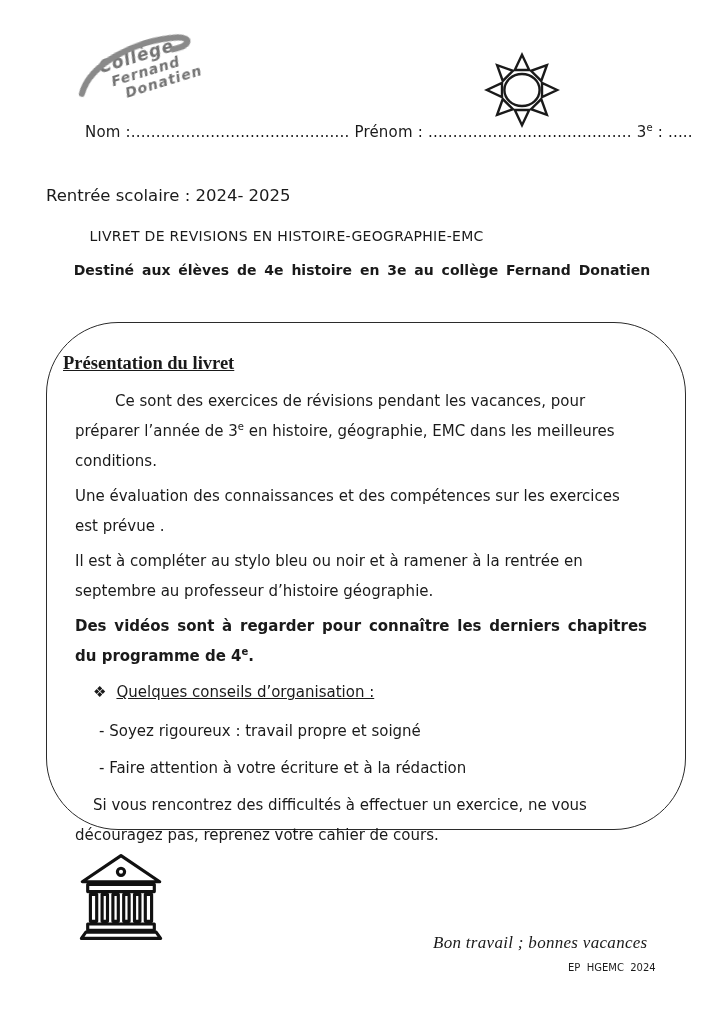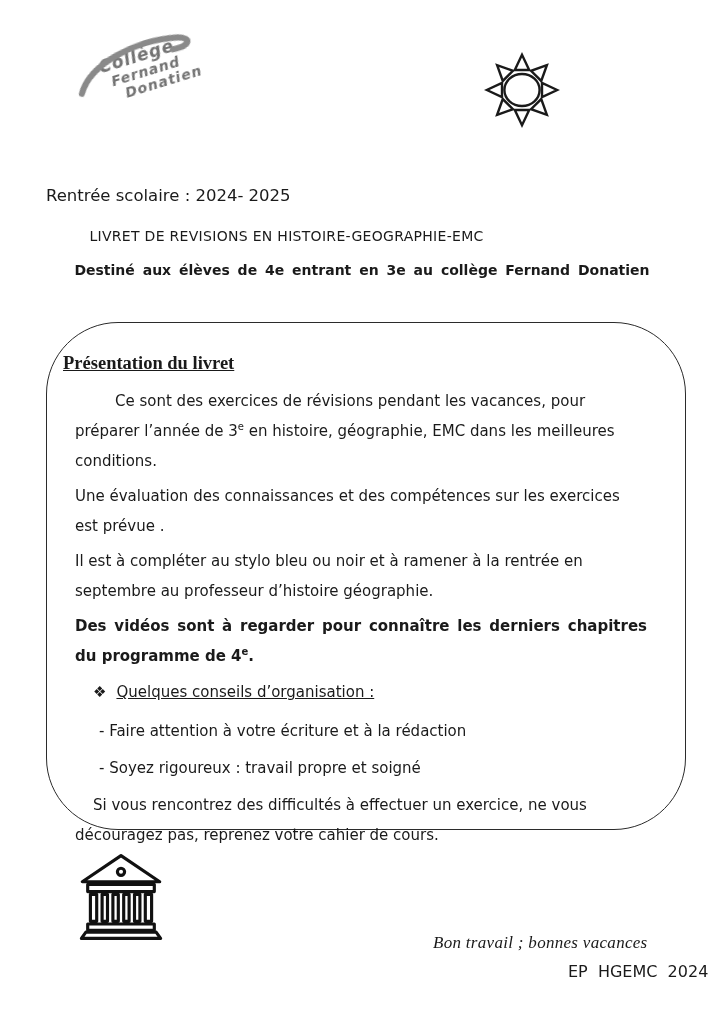--- a/index.html
+++ b/index.html
@@ -83,21 +83,21 @@
 
   
   .building { position:absolute; left:76px; top:851px; width:90px; height:92px; }
   .closing  {
     position:absolute; left:433px; top:933px;
     font-family:"Liberation Serif", serif; font-style:italic;
     font-size:17px; letter-spacing:0.3px;
   }
   .credit   {
     position:absolute; left:568px; top:962px;
-    font-size:16px; white-space:pre;
+    font-size:10px; white-space:pre;
   }
 </style>
 </head>
 <body>
 
 <div class="page">
 
   <div class="stamp">
     <svg class="stamp-swoosh" width="150" height="40" viewBox="0 0 150 40">
       <path d="M4,34 C20,8 70,-2 112,8 C126,12 122,20 104,18" fill="none" stroke="#8a8a8a" stroke-width="6" stroke-linecap="round"></path>
@@ -118,40 +118,43 @@
           <polygon points="50,6 41,25 59,25" transform="rotate(180 50 50)"></polygon>
           <polygon points="50,6 41,25 59,25" transform="rotate(225 50 50)"></polygon>
           <polygon points="50,6 41,25 59,25" transform="rotate(270 50 50)"></polygon>
           <polygon points="50,6 41,25 59,25" transform="rotate(315 50 50)"></polygon>
         </g>
         <ellipse cx="50" cy="50" rx="22" ry="20"></ellipse>
       </g>
     </svg>
   </div>
 
+  <div class="name-line">
+    <span>Nom :</span><span>...........................................</span><span>.</span><span> Prénom : </span><span>.........................................</span><span> 3</span><sup>e</sup><span> : </span><span>.....</span>
+  </div>
 
   <div class="title-year">Rentrée scolaire : 2024- 2025</div>
   <div class="title-livret">LIVRET DE REVISIONS EN HISTOIRE-GEOGRAPHIE-EMC</div>
-  <div class="title-audience">Destiné aux élèves de 4e entrant en 3e au collège Fernand Donatien</div>
+  <div class="title-audience">Destiné aux élèves de 4e histoire en 3e au collège Fernand Donatien</div>
 
   <div class="pres-box">
     <h2 class="box-heading">Présentation du livret</h2>
 
     <p class="p-indent"><span>Ce sont des exercices de révisions pendant les vacances, pour préparer l’année de 3</span><sup>e</sup><span> en histoire, géographie, EMC dans les meilleures conditions.</span></p>
 
     <p>Une évaluation des connaissances et des compétences sur les exercices est prévue .</p>
 
     <p>Il est à compléter au stylo bleu ou noir et à ramener à la rentrée en septembre au professeur d’histoire géographie.</p>
 
     <p class="p-bold"><span>Des vidéos sont à regarder pour connaître les derniers chapitres du programme de 4</span><sup>e</sup><span>.</span></p>
 
     <p class="advice-head"><span>❖</span><span class="advice-title">Quelques conseils d’organisation :</span></p>
 
+    <p class="advice-item">- Soyez rigoureux : travail propre et soigné</p>
     <p class="advice-item">- Faire attention à votre écriture et à la rédaction</p>
-    <p class="advice-item">- Soyez rigoureux : travail propre et soigné</p>
 
     <p class="p-indent-s">Si vous rencontrez des difficultés à effectuer un exercice, ne vous découragez pas, reprenez votre cahier de cours.</p>
   </div>
 
   <div class="building">
     <svg width="90" height="92" viewBox="0 0 100 100">
       <g fill="none" stroke="#111111" stroke-width="3.5" stroke-linejoin="round">
         <polygon points="50,4 7,33 93,33"></polygon>
         <circle cx="50" cy="22" r="4"></circle>
         <rect x="13" y="36" width="74" height="8"></rect>

